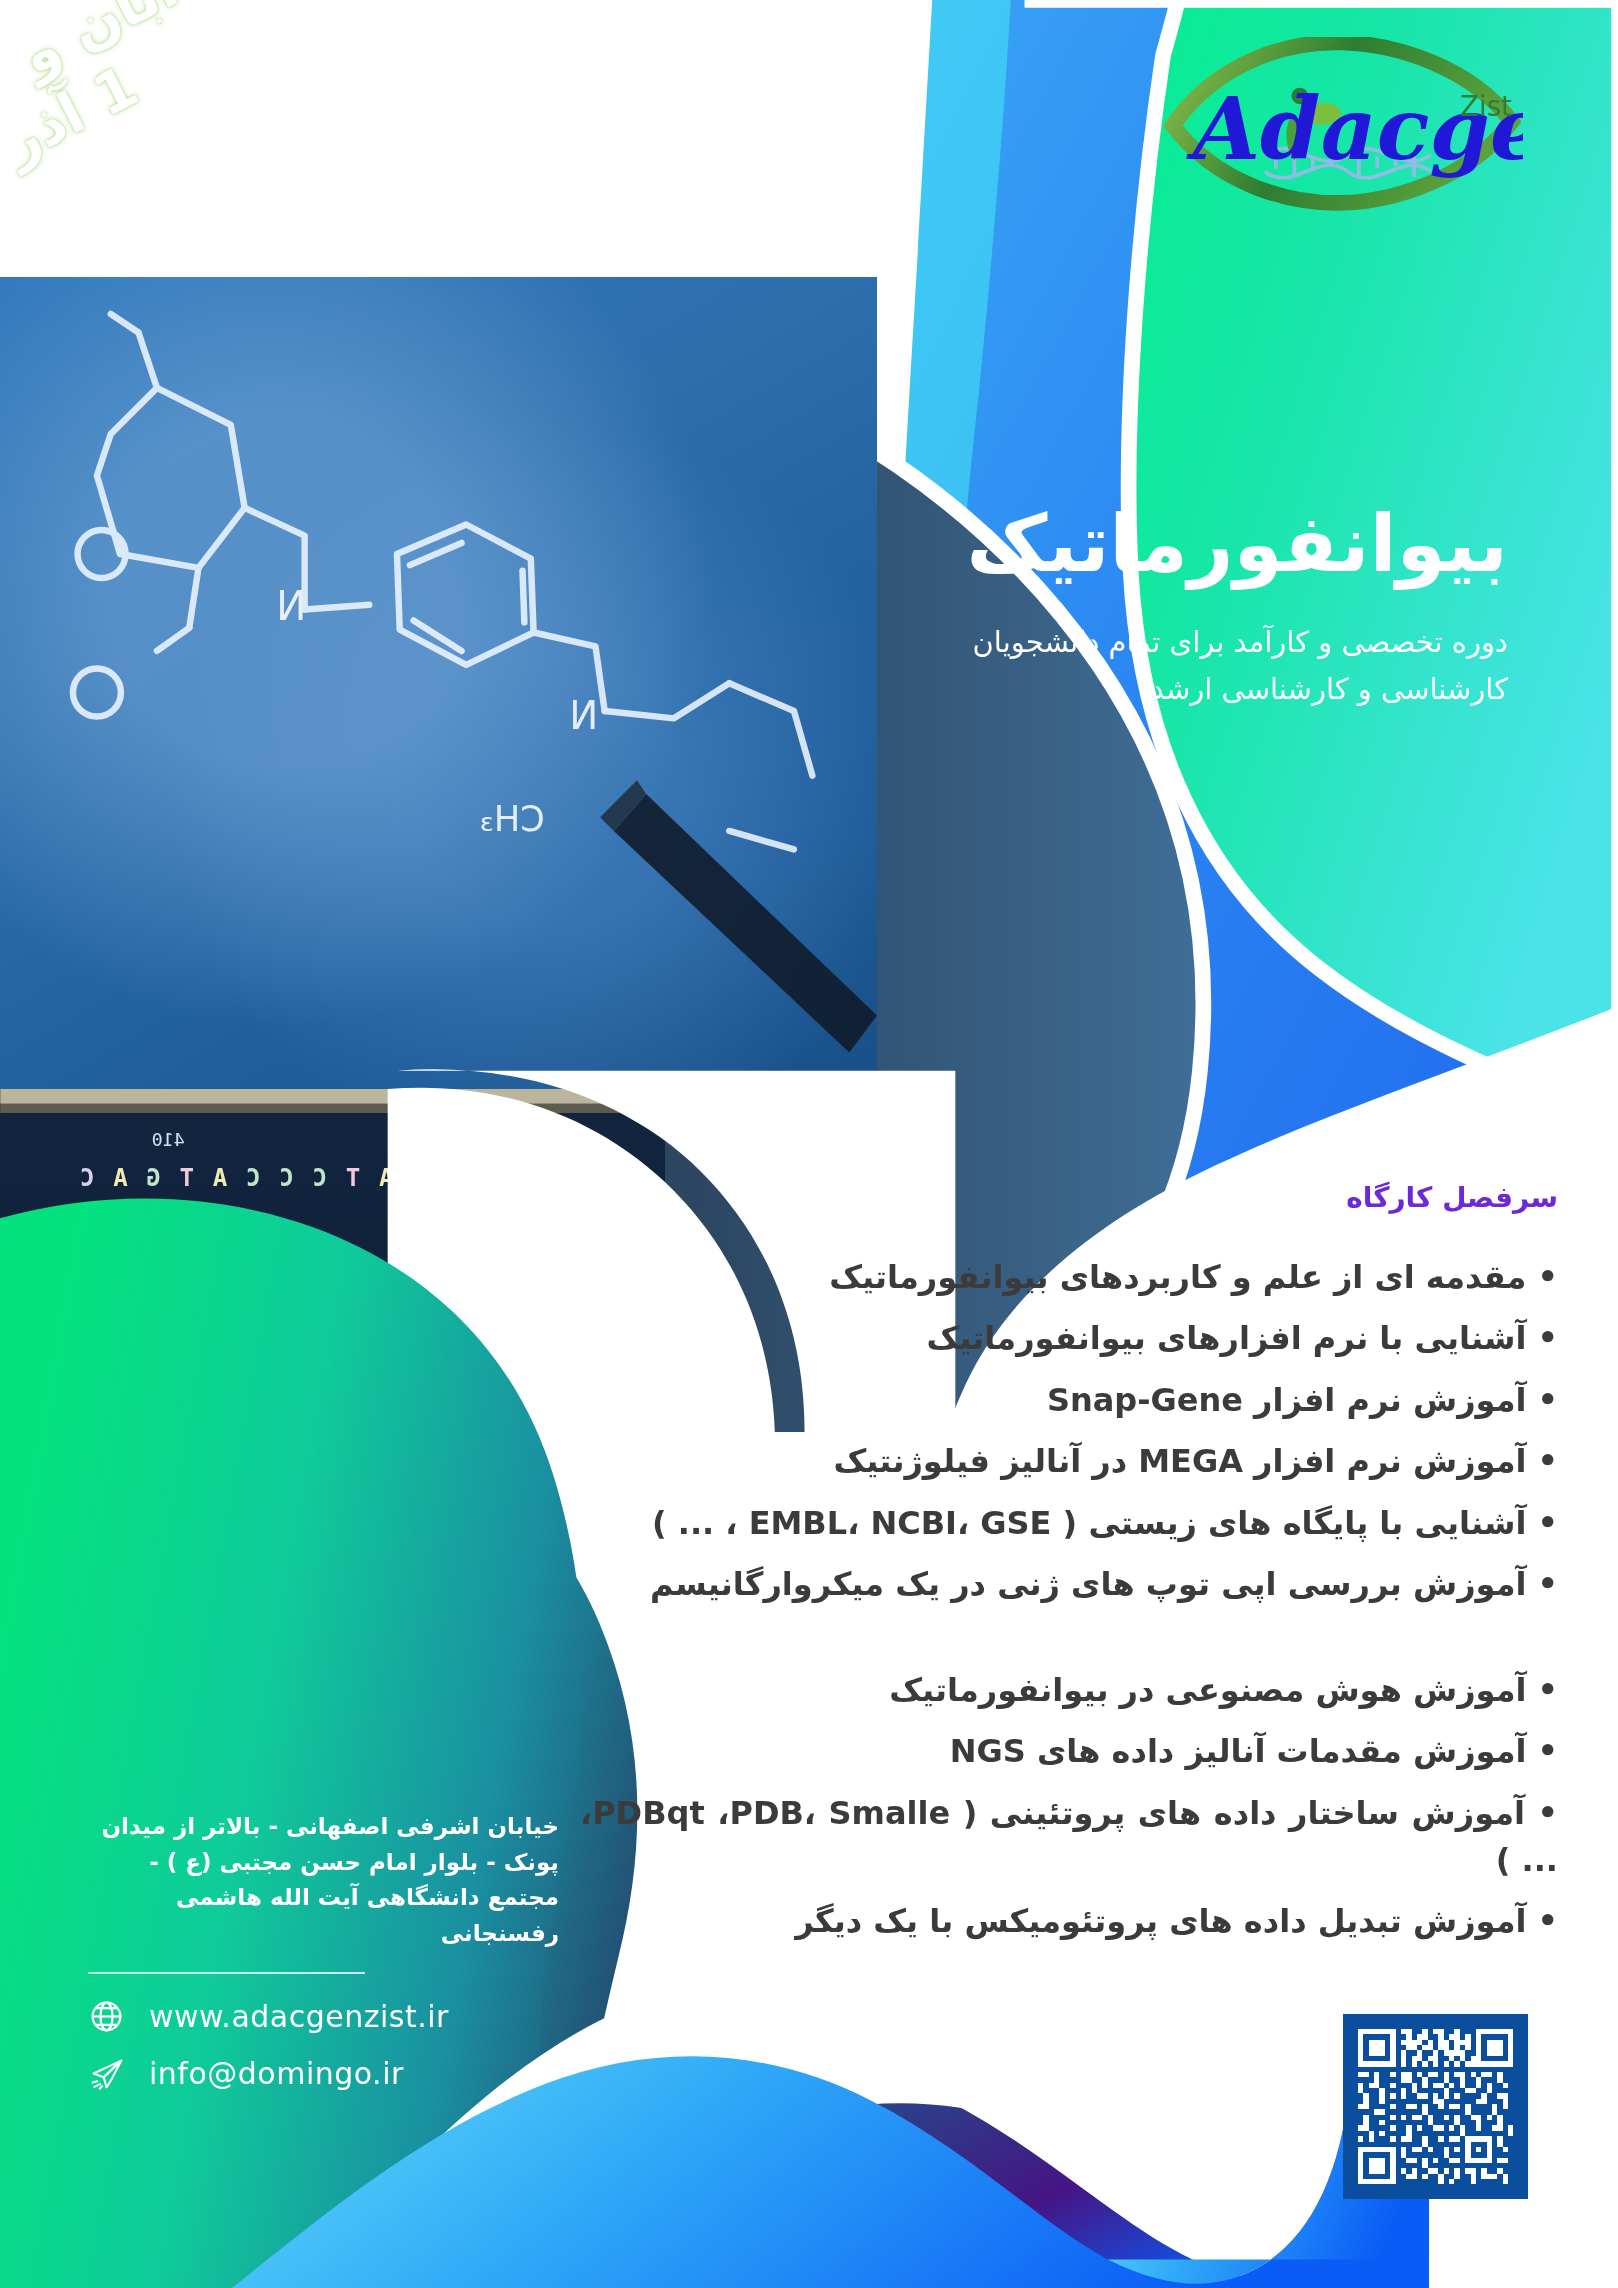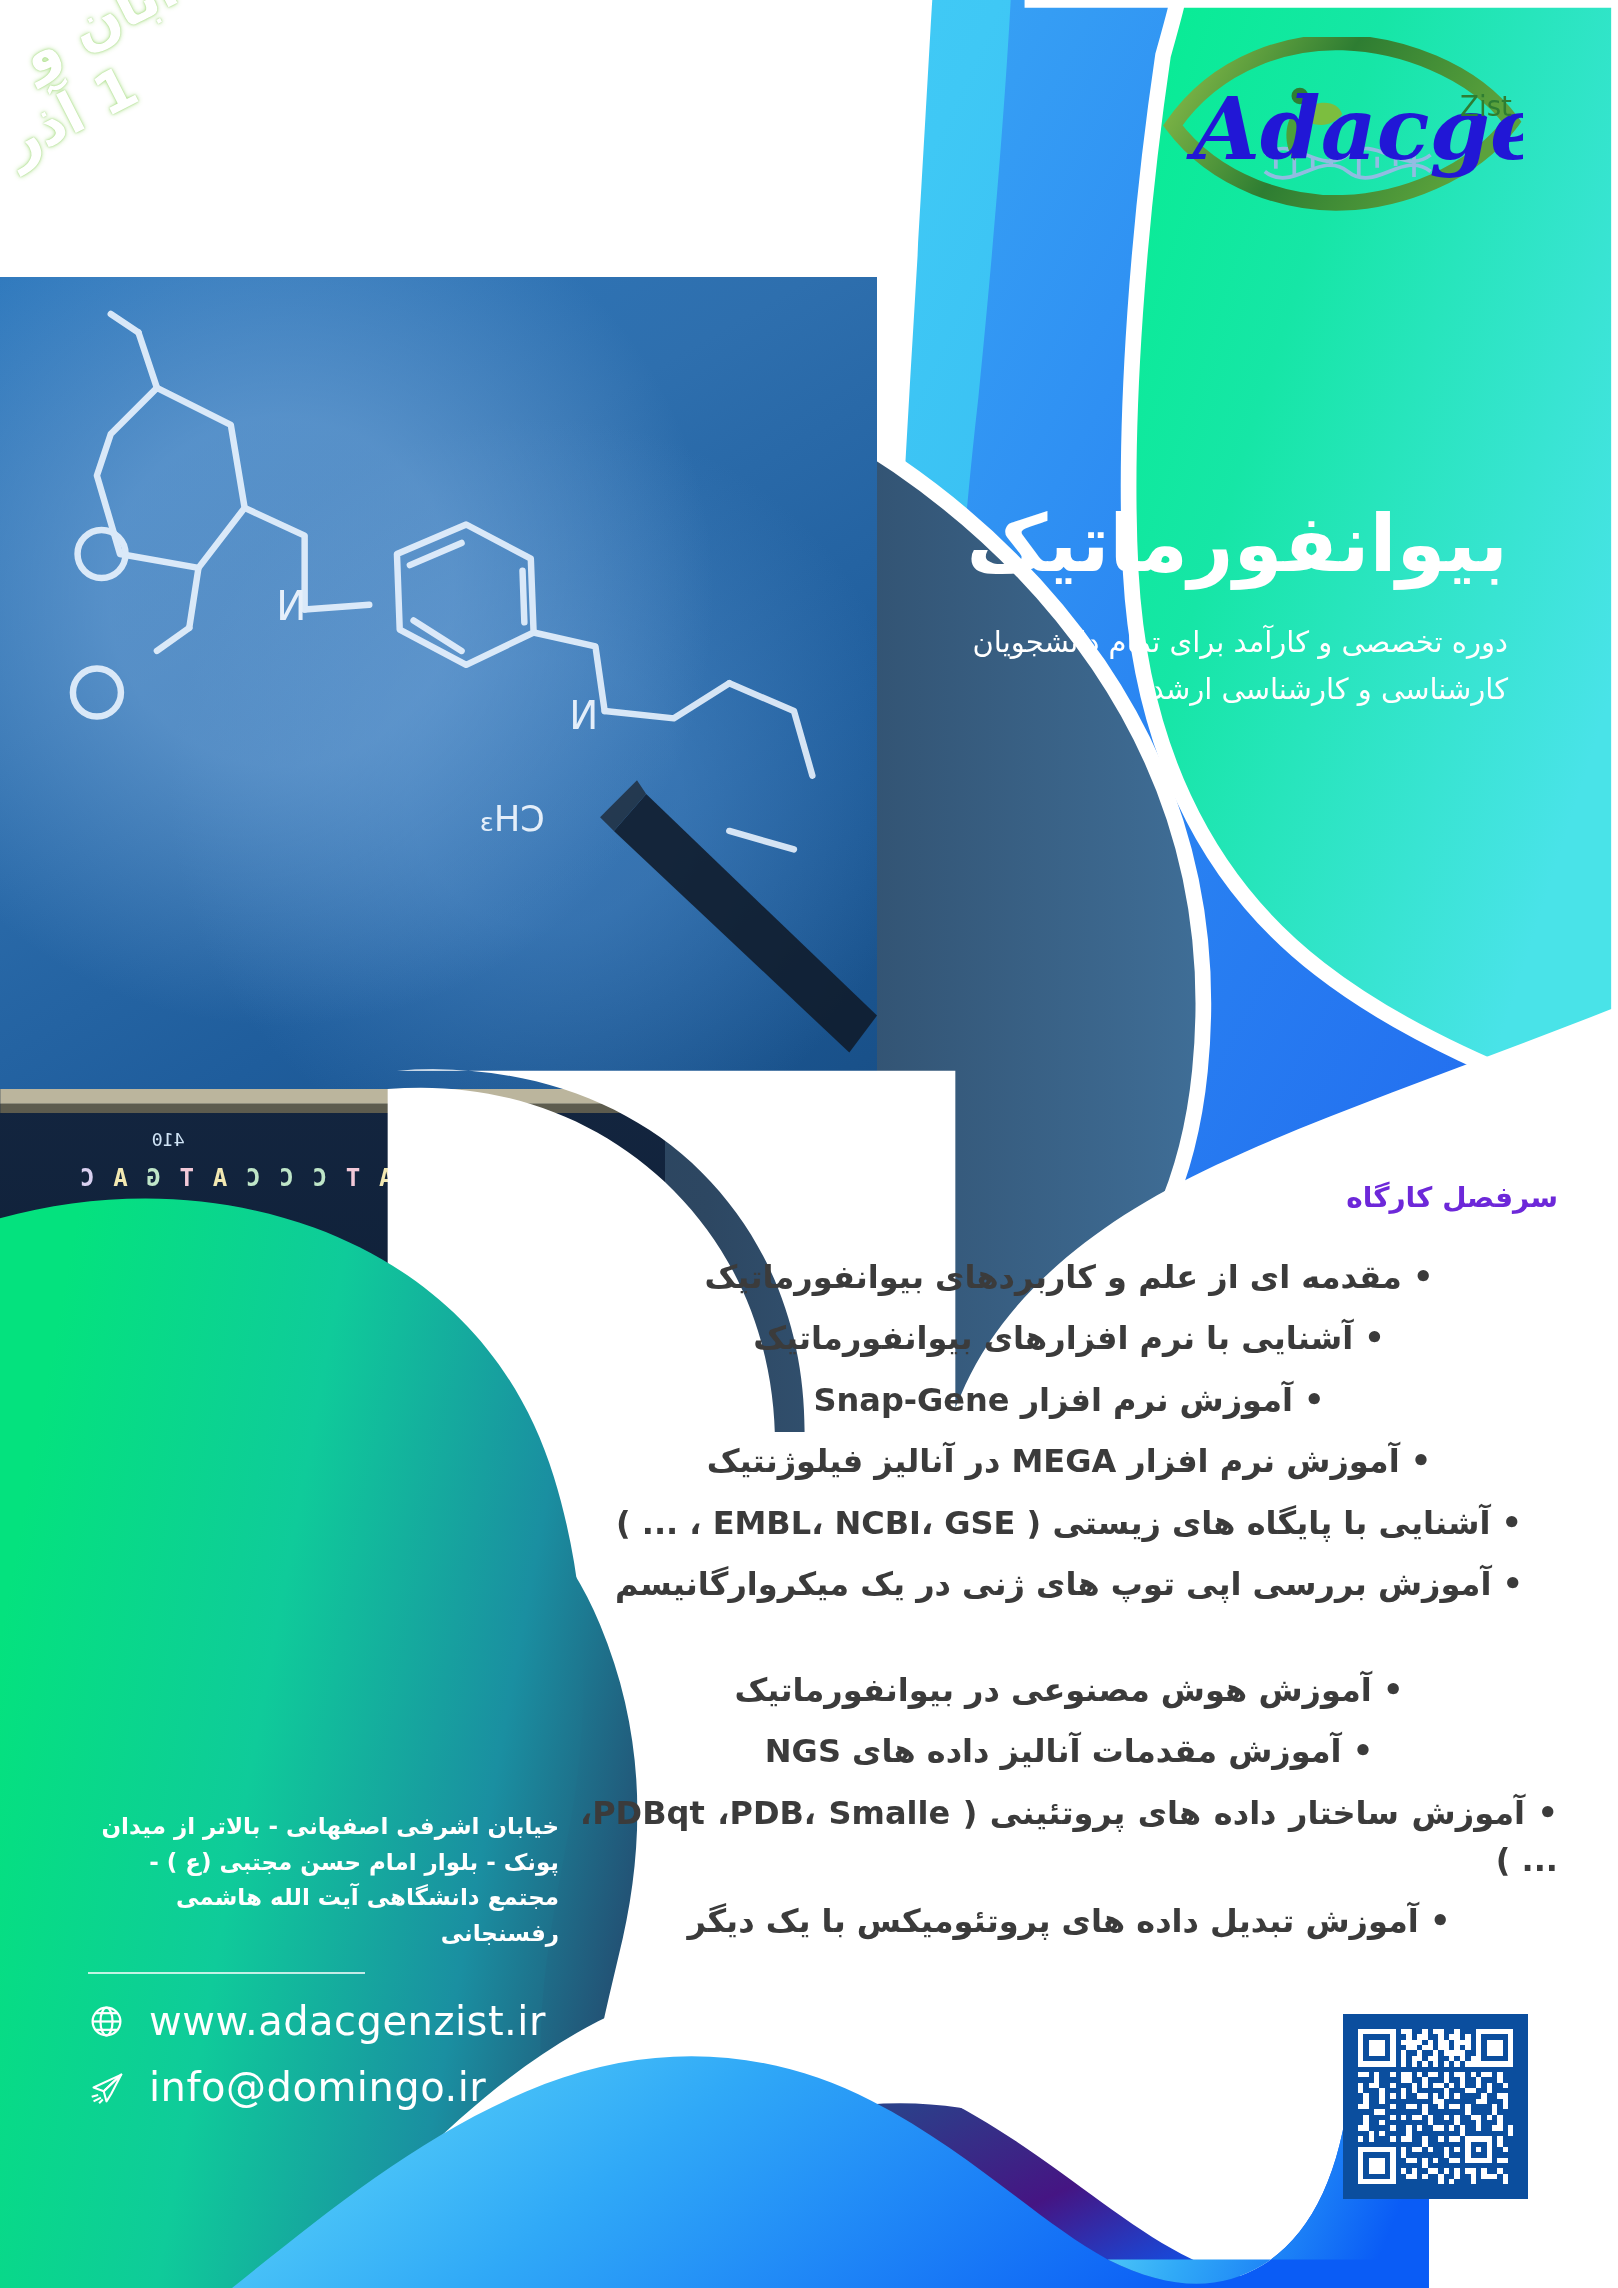--- a/index.html
+++ b/index.html
@@ -55,31 +55,31 @@
   #main-title { font-size:79px; font-weight:700; line-height:1.18; letter-spacing:-0.9px;text-align:right; }
   #subtitle { margin-top:28px; font-size:29px; font-weight:400; line-height:1.62; }
 
   
   #syllabus { position:absolute; right:61px; top:1181px; width:978px; text-align:right; }
   #syllabus-heading { color:#6d28d9; font-size:28px; font-weight:700; line-height:1.2; }
   .bullet-group { margin-top:39px; }
   .bullet-group.second { margin-top:59px; }
   .bullet-item {
     color:#3b3b3b; font-size:32px; font-weight:700; line-height:1.46;
-    margin-bottom:14.8px; direction:rtl; text-align:center;
+    margin-bottom:14.8px; direction:rtl; text-align:right;
   }
   .bullet-item.justify { text-align:justify; text-align-last:right; }
 
   
   #contact { position:absolute; left:88px; top:1809px; width:471px; color:#ffffff; }
   #address { direction:rtl; text-align:right; font-size:23px; font-weight:700; line-height:1.55; }
   #contact-divider { margin:20px 0 24px 0; width:277px; height:2.8px; background:rgba(255,255,255,.75); }
   .contact-row { display:flex; align-items:center; gap:24px; margin-bottom:20px; }
   .contact-icon { width:37px; height:37px; flex:0 0 37px; display:flex; align-items:center; justify-content:center; }
-  .contact-text { font-size:40px; font-weight:500; letter-spacing:0.5px; }
+  .contact-text { font-size:30px; font-weight:500; letter-spacing:0.5px; }
 
   
   #qr-code { position:absolute; left:1343px; top:2014px; width:185px; height:185px; background:#0b4e9e; padding:14.8px; }
   #qr-code svg { display:block; width:100%; height:100%; }
 </style>
 </head>
 <body>
 
 <div id="poster">
 

